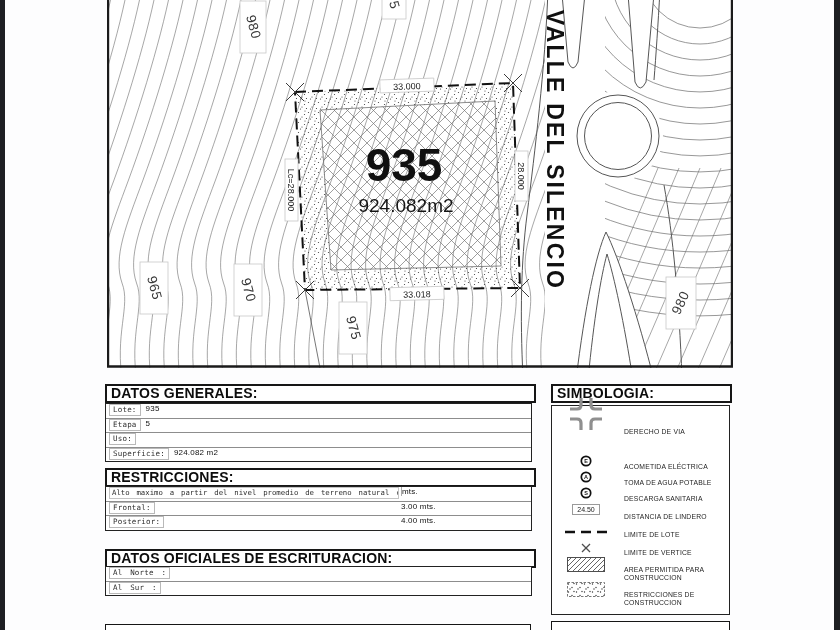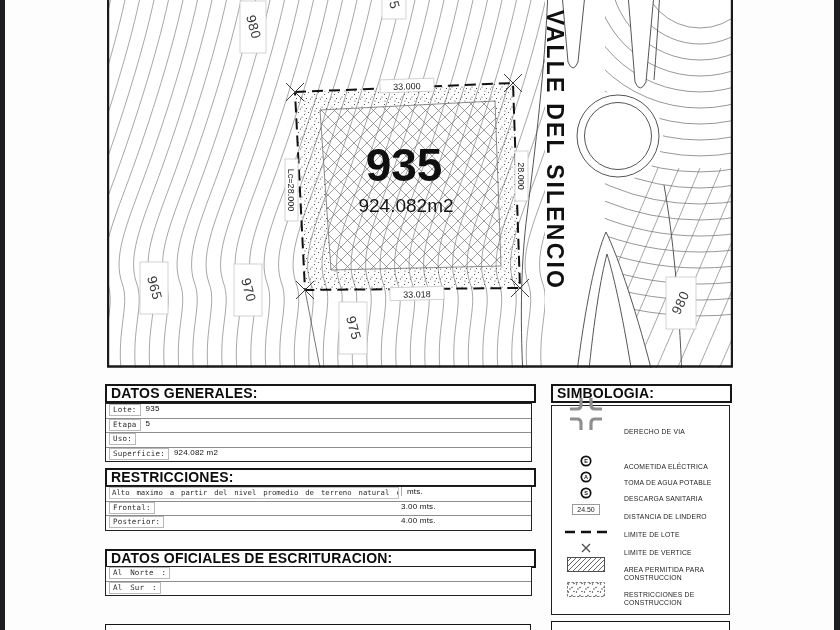--- a/index.html
+++ b/index.html
@@ -241,21 +241,21 @@
   <div class="trow">
     <span class="chip">Superficie:</span>
     <span class="val">924.082 m2</span>
   </div>
 </div>
 
 <div class="sec-header" style="top:468px">RESTRICCIONES:</div>
 <div class="sec-body" style="top:486px">
   <div class="trow">
     <span class="chip-long">Alto maximo a partir del nivel promedio de terreno natural cota:</span>
-    <span class="val val-at" style="border-left:1px solid #aaa;padding-left:5px">mts.</span>
+    <span class="val val-at" style="border-left:1px solid #aaa;">mts.</span>
   </div>
   <div class="trow">
     <span class="chip">Frontal:</span>
     <span class="val val-at">3.00 mts.</span>
   </div>
   <div class="trow">
     <span class="chip">Posterior:</span>
     <span class="val val-at">4.00 mts.</span>
   </div>
 </div>

